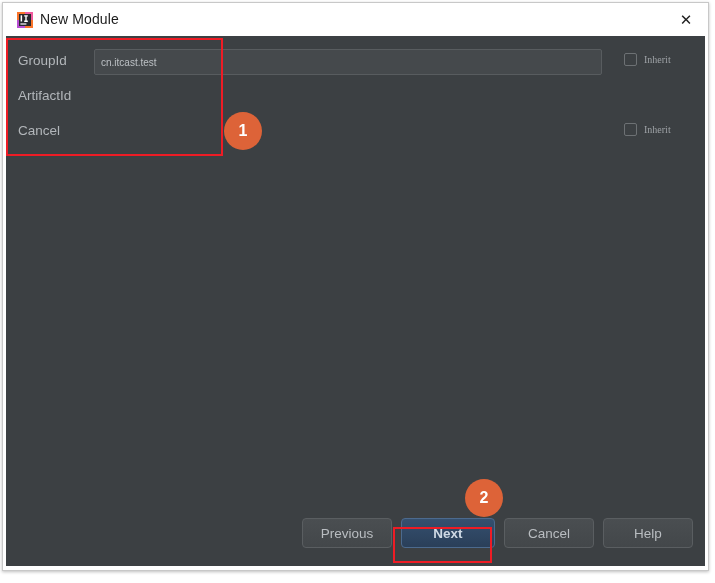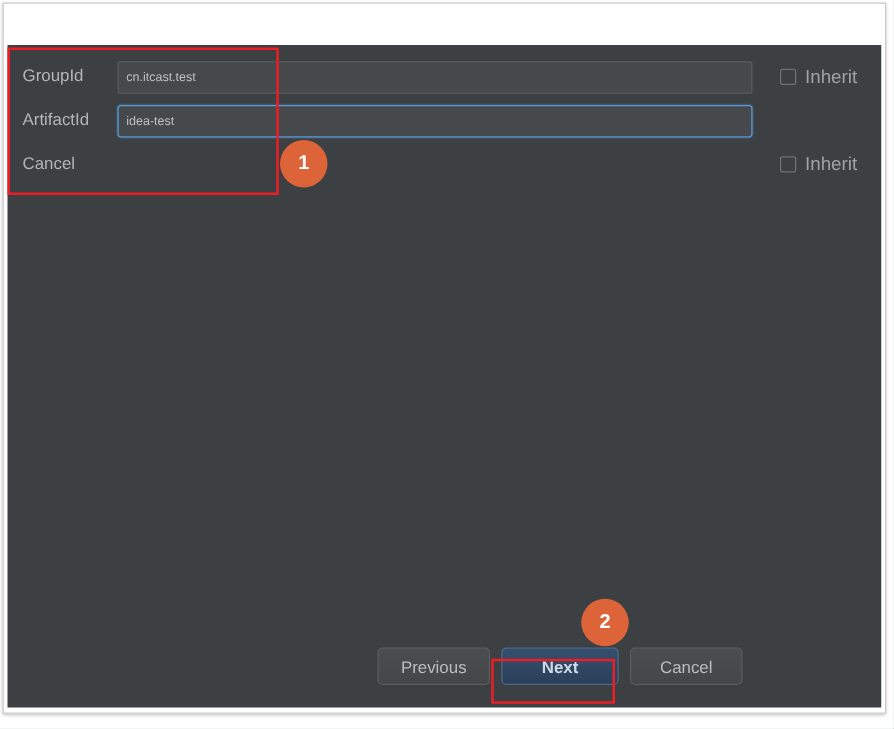--- a/index.html
+++ b/index.html
@@ -139,23 +139,24 @@
   .checkbox {
     width: 13px;
     height: 13px;
     border: 1px solid #6d7174;
     border-radius: 2px;
     background: #3c4043;
     box-sizing: border-box;
     cursor: pointer;
   }
   .inherit-label {
-    font-size: 15px;
+    font-size: 10px;
     color: #9ea2a6;
     white-space: nowrap;
+    font-family: Liberation Serif, serif;
   }
 
   
   #buttonbar {
     position: absolute;
     left: 0;
     bottom: 8px;
     width: 100%;
     height: 40px;
   }
@@ -224,53 +225,70 @@
     pointer-events: none;
   }
   #anno-badge-1 { left: 224px; top: 112px; }
   #anno-badge-2 { left: 465px; top: 479px; }
 </style>
 </head>
 <body>
 
 <div id="window">
 
+  <div id="titlebar">
+    <span id="title-icon">
+      <svg width="16" height="16" viewBox="0 0 16 16">
+        <rect x="0" y="0" width="16" height="16" fill="#f05a9e"></rect>
+        <rect x="0" y="0" width="8" height="8" fill="#f9742a"></rect>
+        <rect x="8" y="0" width="8" height="8" fill="#f05a9e"></rect>
+        <rect x="0" y="8" width="8" height="8" fill="#b94fd4"></rect>
+        <rect x="8" y="8" width="8" height="8" fill="#f9742a"></rect>
+        <rect x="2" y="2" width="12" height="12" fill="#27282e"></rect>
+        <rect x="3.6" y="3.3" width="1.5" height="6.2" fill="#ffffff"></rect>
+        <path d="M7.2 3.3 h3.6 v1.3 h-1.1 v4 h1.1 v1.3 h-3.6 v-1.3 h1.1 v-4 h-1.1 z" fill="#ffffff"></path>
+        <rect x="3.4" y="11.4" width="6" height="1.2" fill="#ffffff"></rect>
+      </svg>
+    </span>
+    <div id="title-text">New Module</div>
+    <div id="close-btn">✕</div>
+  </div>
 
   <div id="body">
 
     <div id="form">
 
       <div class="row r0">
         <div class="row-label">GroupId</div>
         <input class="row-input" type="text" value="cn.itcast.test" style="">
         <div class="inherit-wrap">
           <div class="checkbox"></div>
           <div class="inherit-label">Inherit</div>
         </div>
       </div>
 
       <div class="row r1">
         <div class="row-label">ArtifactId</div>
-        <input class="row-input focused" type="text" value="idea-test" style="">
       </div>
 
       <div class="row r2">
         <div class="row-label">Cancel</div>
         <div class="inherit-wrap">
           <div class="checkbox"></div>
           <div class="inherit-label">Inherit</div>
         </div>
       </div>
 
     </div>
 
     <div id="buttonbar">
       <div class="btn next">Next</div>
       <div class="btn previous">Previous</div>
       <div class="btn cancel">Cancel</div>
+      <div class="btn help">Help</div>
     </div>
 
   </div>
 </div>
 
 <div class="anno-rect" id="anno-rect-fields"></div>
 <div class="anno-rect" id="anno-rect-next"></div>
 <div class="anno-badge" id="anno-badge-1">1</div>
 <div class="anno-badge" id="anno-badge-2">2</div>
 

